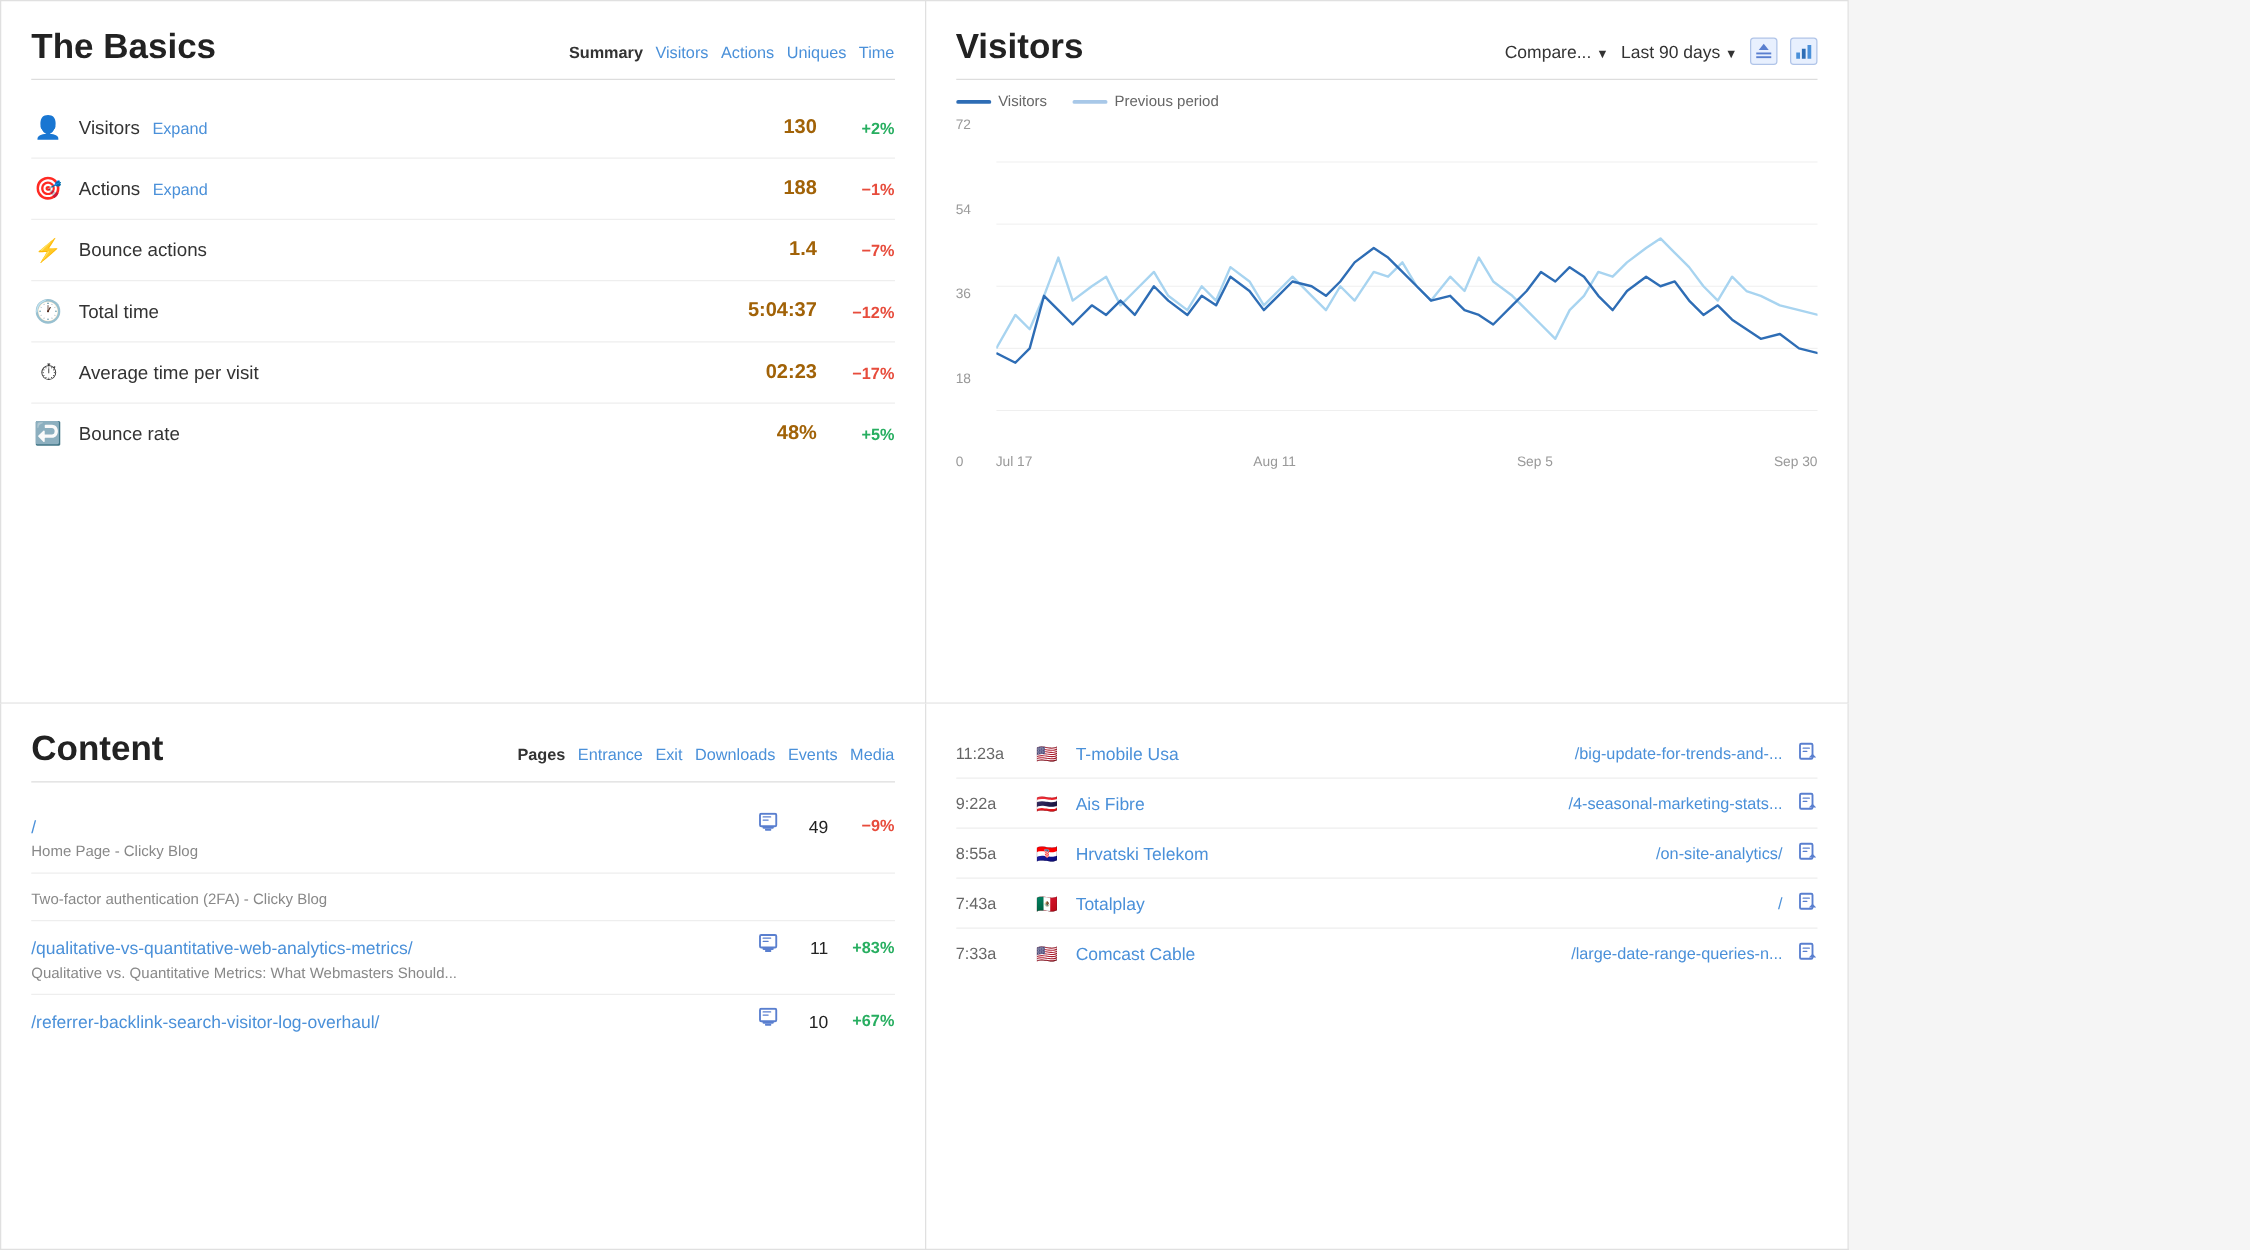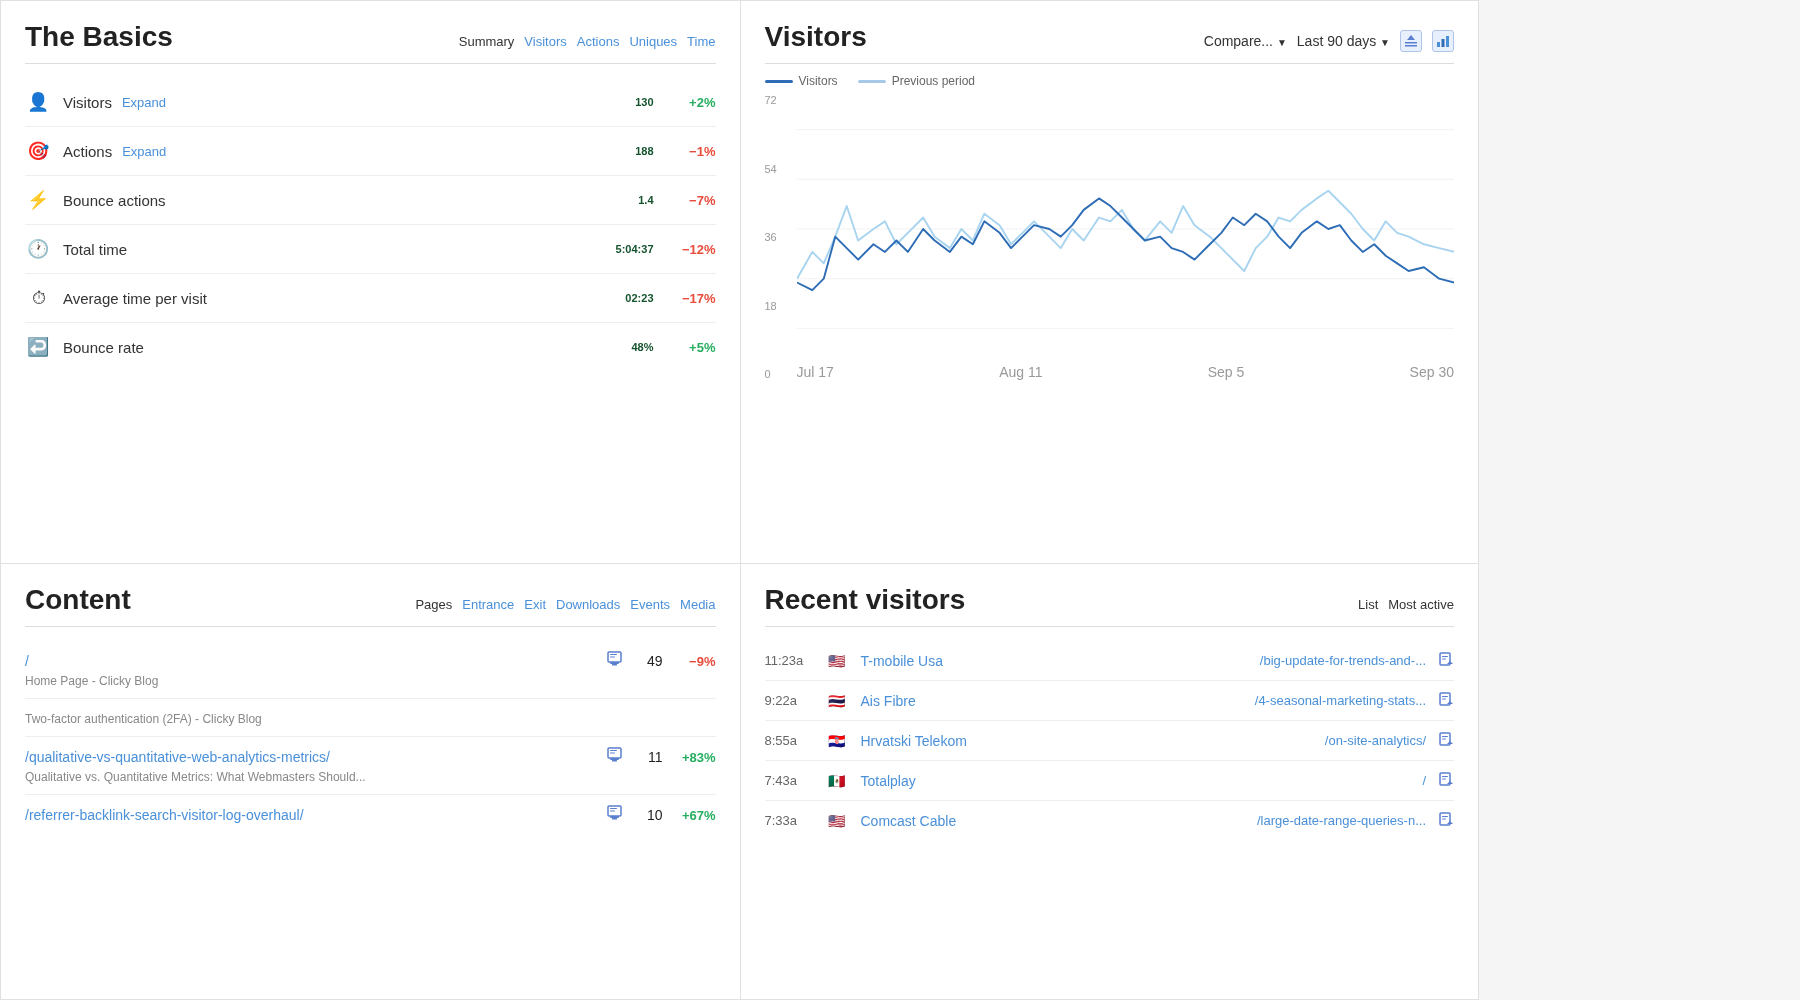--- a/index.html
+++ b/index.html
@@ -57,21 +57,21 @@
       font-weight: bold;
       color: #222;
     }
     .tab-nav {
       display: flex;
       gap: 10px;
       align-items: center;
       font-size: 13px;
     }
     .tab-nav .tab-active {
-      font-weight: normal;
+      font-weight: bold;
       color: #333;
       text-decoration: none;
     }
     .tab-nav .tab-link {
       color: #4a90d9;
       text-decoration: none;
       cursor: pointer;
     }
 
     
@@ -99,23 +99,23 @@
       align-items: center;
       gap: 10px;
     }
     .expand-link {
       color: #4a90d9;
       font-size: 13px;
       cursor: pointer;
       text-decoration: none;
     }
     .basics-value {
-      font-size: 11px;
+      font-size: 16px;
       font-weight: bold;
-      color: #14532d;
+      color: #a16207;
       min-width: 80px;
       text-align: right;
     }
     .basics-change {
       min-width: 50px;
       text-align: right;
       font-size: 13px;
       font-weight: bold;
       margin-left: 12px;
     }
@@ -390,21 +390,21 @@
         <line x1="0" y1="65" x2="860" y2="65" stroke="#eee" stroke-width="1"></line>
         <line x1="0" y1="130" x2="860" y2="130" stroke="#eee" stroke-width="1"></line>
         <line x1="0" y1="195" x2="860" y2="195" stroke="#eee" stroke-width="1"></line>
         <line x1="0" y1="260" x2="860" y2="260" stroke="#eee" stroke-width="1"></line>
 
         <polyline fill="none" stroke="#a8d4f0" stroke-width="2.5" stroke-linejoin="round" points="0,195 20,160 35,175 50,140 65,100 80,145 100,130 115,120 130,150 145,135 165,115 180,140 200,155 215,130 230,145 245,110 265,125 280,150 295,135 310,120 330,140 345,155 360,130 375,145 395,115 410,120 425,105 440,130 455,145 475,120 490,135 505,100 520,125 540,140 555,155 570,170 585,185 600,155 615,140 630,115 645,120 660,105 680,90 695,80 710,95 725,110 740,130 755,145 770,120 785,135 800,140 820,150 840,155 860,160"></polyline>
 
         <polyline fill="none" stroke="#2e6db5" stroke-width="2.5" stroke-linejoin="round" points="0,200 20,210 35,195 50,140 65,155 80,170 100,150 115,160 130,145 145,160 165,130 180,145 200,160 215,140 230,150 245,120 265,135 280,155 295,140 310,125 330,130 345,140 360,125 375,105 395,90 410,100 425,115 440,130 455,145 475,140 490,155 505,160 520,170 540,150 555,135 570,115 585,125 600,110 615,120 630,140 645,155 660,135 680,120 695,130 710,125 725,145 740,160 755,150 770,165 785,175 800,185 820,180 840,195 860,200"></polyline>
       </svg>
 
-      <div style="display:flex;justify-content:space-between;font-size:14px;color:#999;padding-left:0;">
+      <div style="display:flex;justify-content:space-between;font-size:11px;color:#999;padding-left:0;">
         <span>Jul 17</span>
         <span>Aug 11</span>
         <span>Sep 5</span>
         <span>Sep 30</span>
       </div>
     </div>
   </div>
 
   <div class="panel panel-content">
     <div class="panel-header">
@@ -477,27 +477,20 @@
         <span class="content-count">10</span>
         <span class="content-change change-pos">+67%</span>
       </div>
     </div>
 
   </div>
       </div>
   </div>
 
   <div class="panel panel-recent">
-    <div class="recent-header">
-      <h2 class="panel-title">Recent visitors</h2>
-      <div class="recent-tabs">
-        <span style="color:#333;font-weight:normal;font-size:13px;">List</span>
-        <a class="tab-link">Most active</a>
-      </div>
-    </div>
     <div id="recent-rows-container">
 
     <div class="recent-row">
     <span class="recent-time">11:23a</span>
     <span class="flag">🇺🇸</span>
     <a class="recent-visitor-name">T-mobile Usa</a>
     <a class="recent-path">/big-update-for-trends-and-...</a>
     <span class="dl-icon">
       <svg width="16" height="16" viewBox="0 0 16 16">
               <rect x="2" y="2" width="10" height="12" rx="1" fill="none" stroke="#5a7fcf" stroke-width="1.5"></rect>

